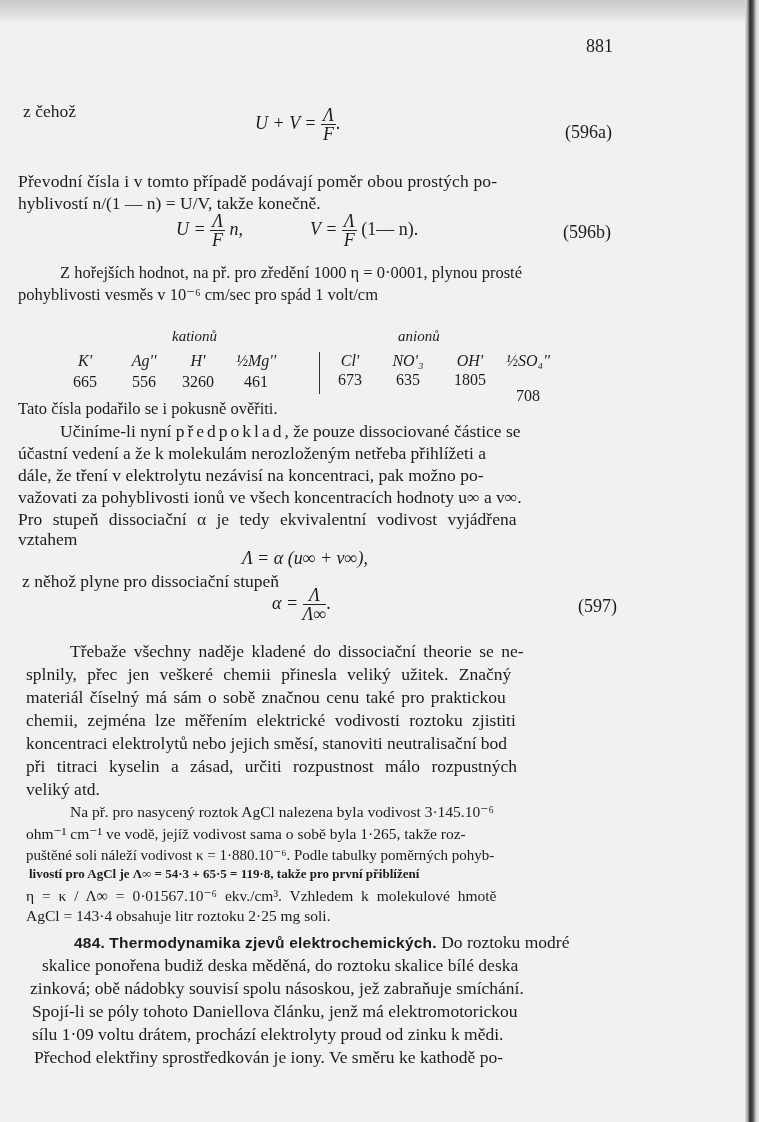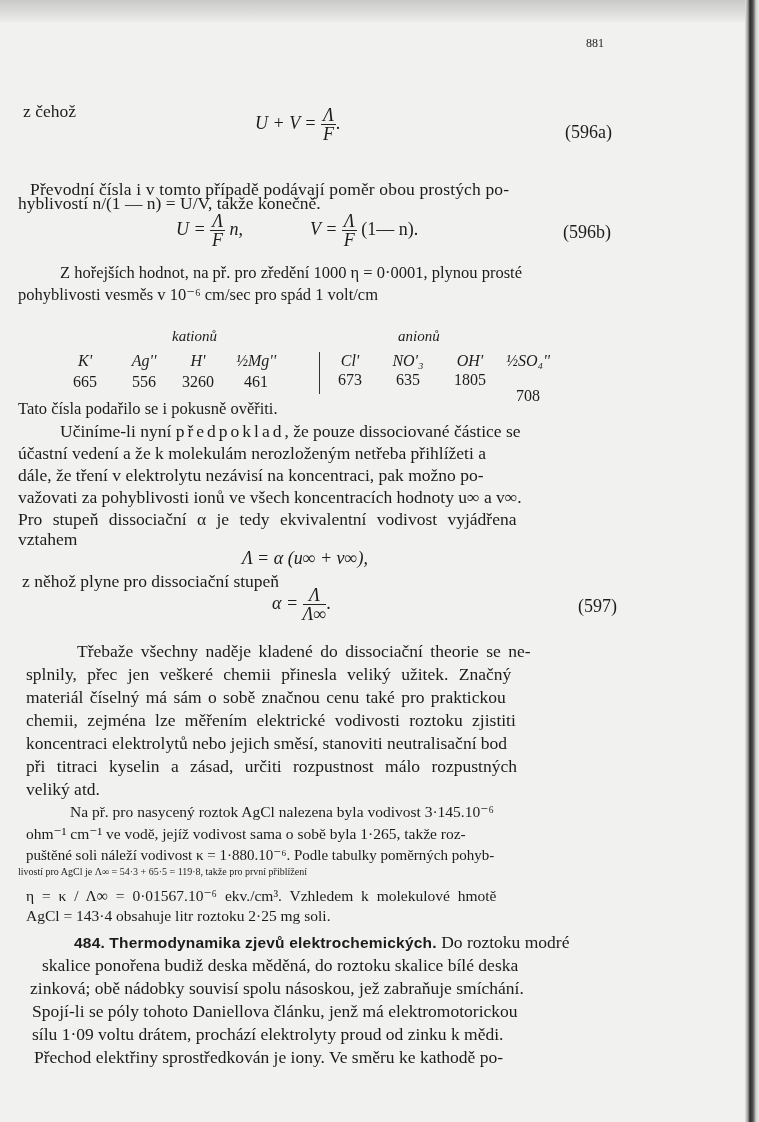--- a/index.html
+++ b/index.html
@@ -36,34 +36,34 @@
   .vline { position: absolute; width: 1px; background: #333; }
 </style>
 </head>
 <body>
 
 <div class="top-shade"></div>
 <div class="binding"></div>
 
 <div class="page">
 
-  <div class="abs" style="left:586px; top:36px; font-size:12px;">881</div>
+  <div class="abs" style="left:586px; top:36px; font-size:18px;">881</div>
 
   <div class="abs txt" style="left:23px; top:100px;">z čehož</div>
 
   <div class="abs eq" style="left:255px; top:106px;">
     <span class="it">U + V =</span>
     <span class="frac">
       <span class="num">Λ</span>
       <span class="den">F</span>
     </span><span>.</span>
   </div>
   <div class="abs eqno" style="left:565px; top:122px;">(596a)</div>
 
-  <div class="abs txt" style="left:30px; top:170px; letter-spacing:0.15px;margin-top:8px;">Převodní čísla i v tomto případě podávají poměr obou prostých po-</div>
+  <div class="abs txt" style="left:18px; top:170px; letter-spacing:0.15px;">Převodní čísla i v tomto případě podávají poměr obou prostých po-</div>
   <div class="abs txt" style="left:18px; top:192px;">hyblivostí n/(1 — n) = U/V, takže konečně.</div>
 
   <div class="abs eq" style="left:176px; top:212px;">
     <span class="it">U =</span>
     <span class="frac">
       <span class="num">Λ</span>
       <span class="den">F</span>
     </span>
     <span class="it">n,</span>
     <span style="display:inline-block; width:58px;"></span>
@@ -123,32 +123,32 @@
 
   <div class="abs eq" style="left:272px; top:586px;">
     <span class="it">α =</span>
     <span class="frac">
       <span class="num">Λ</span>
       <span class="den">Λ∞</span>
     </span><span>.</span>
   </div>
   <div class="abs eqno" style="left:578px; top:596px;">(597)</div>
 
-  <div class="abs txt" style="left:70px; top:640px; word-spacing:3px;margin-left:7px;">Třebaže všechny naděje kladené do dissociační theorie se ne-</div>
+  <div class="abs txt" style="left:70px; top:640px; word-spacing:3px;">Třebaže všechny naděje kladené do dissociační theorie se ne-</div>
   <div class="abs txt" style="left:26px; top:663px; word-spacing:6px;">splnily, přec jen veškeré chemii přinesla veliký užitek. Značný</div>
   <div class="abs txt" style="left:26px; top:686px; word-spacing:2px;">materiál číselný má sám o sobě značnou cenu také pro praktickou</div>
   <div class="abs txt" style="left:26px; top:709px; word-spacing:5px;">chemii, zejména lze měřením elektrické vodivosti roztoku zjistiti</div>
   <div class="abs txt" style="left:26px; top:732px;">koncentraci elektrolytů nebo jejich směsí, stanoviti neutralisační bod</div>
   <div class="abs txt" style="left:26px; top:755px; word-spacing:7px;">při titraci kyselin a zásad, určiti rozpustnost málo rozpustných</div>
   <div class="abs txt" style="left:26px; top:778px;">veliký atd.</div>
 
   <div class="abs" style="left:70px; top:803px; font-size:15.5px;">Na př. pro nasycený roztok AgCl nalezena byla vodivost 3·145.10⁻⁶</div>
   <div class="abs" style="left:26px; top:825px; font-size:15.5px;">ohm⁻¹ cm⁻¹ ve vodě, jejíž vodivost sama o sobě byla 1·265, takže roz-</div>
   <div class="abs" style="left:26px; top:846px; font-size:15px;">puštěné soli náleží vodivost  κ = 1·880.10⁻⁶. Podle tabulky poměrných pohyb-</div>
-  <div class="abs" style="left:18px; top:866px; font-size:10px;">livostí pro AgCl je Λ∞ = 54·3 + 65·5 = 119·8, takže pro první přiblížení</div>
+  <div class="abs" style="left:29px; top:866px; font-size:13px;font-weight:bold;">livostí pro AgCl je Λ∞ = 54·3 + 65·5 = 119·8, takže pro první přiblížení</div>
   <div class="abs" style="left:26px; top:887px; font-size:15.5px; word-spacing:4px;">η = κ / Λ∞ = 0·01567.10⁻⁶ ekv./cm³. Vzhledem k molekulové hmotě</div>
   <div class="abs" style="left:26px; top:907px; font-size:15.5px;">AgCl = 143·4 obsahuje litr roztoku 2·25 mg soli.</div>
 
   <div class="abs txt" style="left:74px; top:931px;">
     <span class="sect-head">484.</span>
     <span class="sect-head">Thermodynamika zjevů elektrochemických.</span><span> Do roztoku modré</span>
   </div>
   <div class="abs txt" style="left:30px; top:954px;margin-left:12px;">skalice ponořena budiž deska měděná, do roztoku skalice bílé deska</div>
   <div class="abs txt" style="left:30px; top:977px;">zinková; obě nádobky souvisí spolu násoskou, jež zabraňuje smíchání.</div>
   <div class="abs txt" style="left:32px; top:1000px;">Spojí-li se póly tohoto Daniellova článku, jenž má elektromotorickou</div>

